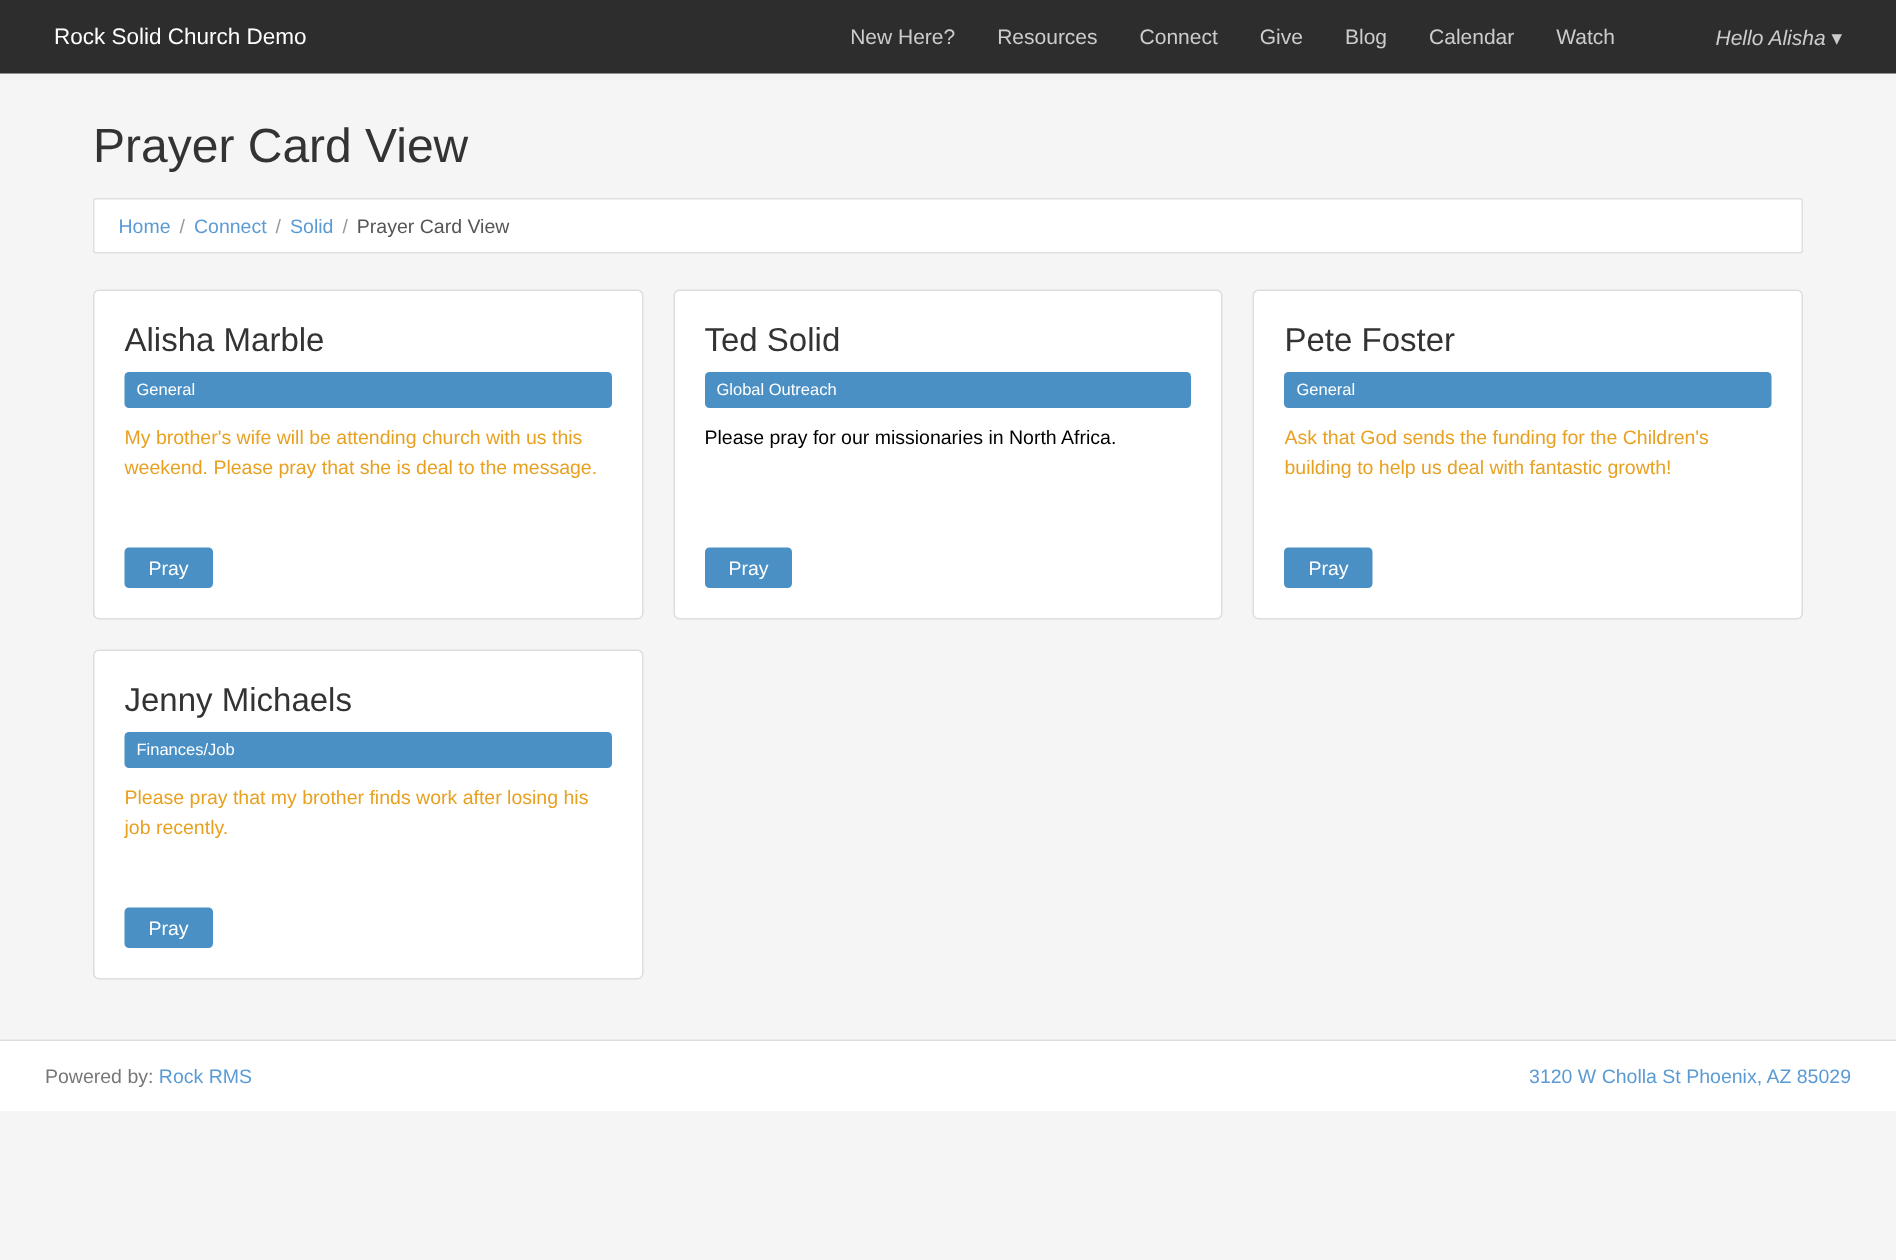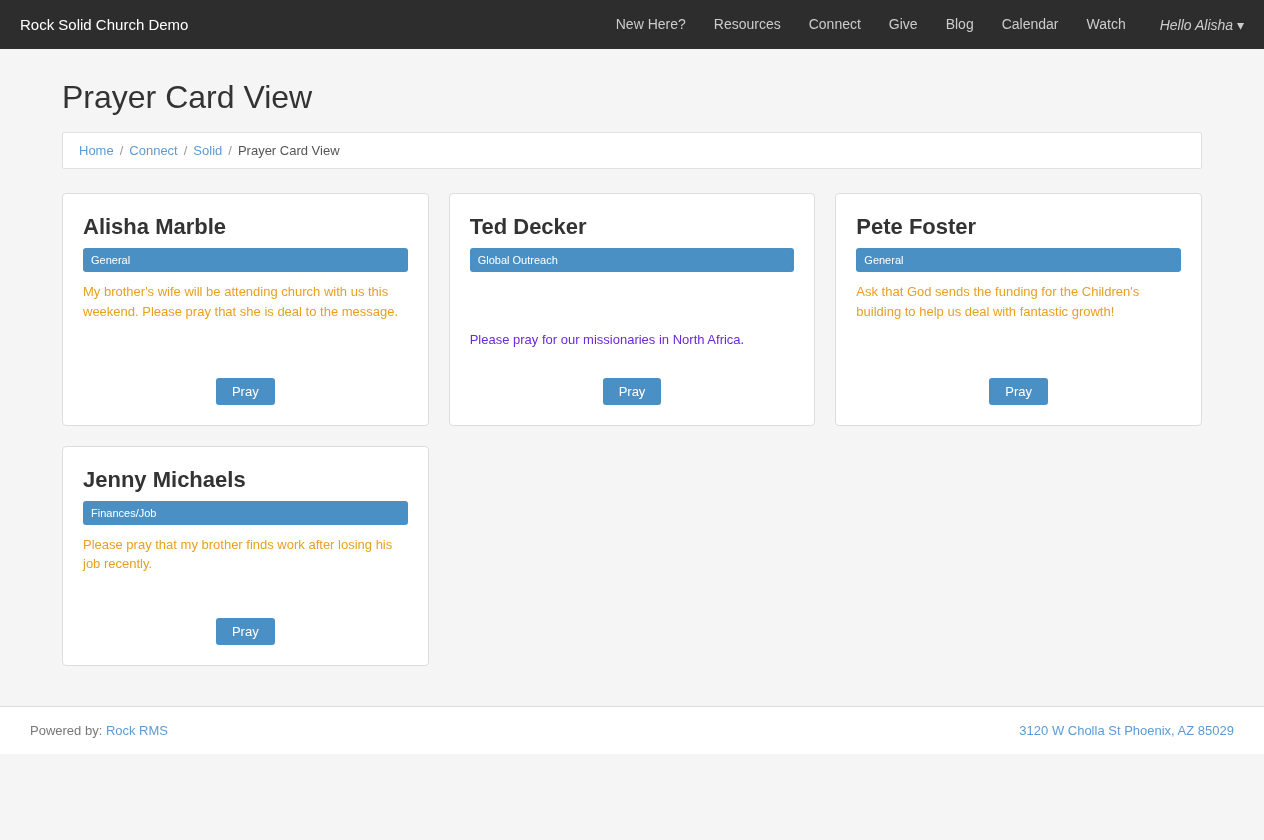--- a/index.html
+++ b/index.html
@@ -4,23 +4,24 @@
   <style>
     * { box-sizing: border-box; margin: 0; padding: 0; }
     body { font-family: 'Segoe UI', Arial, sans-serif; background: #f5f5f5; color: #333; font-size: 14px; }
 
     
     nav {
       background: #2d2d2d;
       color: #ccc;
       display: flex;
       align-items: center;
-      padding: 0 20px;
+      padding: 0 36px;
       height: 49px;
       position: relative;
+      gap: 33px;
     }
     .nav-brand {
       color: #fff;
       font-size: 15px;
       font-weight: 400;
       margin-right: auto;
     }
     .nav-links {
       display: flex;
       gap: 0;
@@ -96,21 +97,21 @@
       border: 1px solid #ddd;
       border-radius: 4px;
       padding: 20px;
       display: flex;
       flex-direction: column;
       min-height: 220px;
     }
 
     .card-name {
       font-size: 22px;
-      font-weight: 700;
+      font-weight: 400;
       color: #333;
       margin-bottom: 8px;
     }
 
     .card-badge {
       display: inline-block;
       padding: 6px 8px;
       border-radius: 3px;
       font-size: 11px;
       color: #fff;
@@ -123,21 +124,21 @@
 
     .card-text {
       color: #e8b04b;
       font-size: 13px;
       line-height: 1.5;
       flex: 1;
     }
 
     .pray-btn-row {
       display: flex;
-      justify-content: center;
+      justify-content: flex-start;
       margin-top: 28px;
     }
     .pray-btn {
       background: #4a90c4;
       color: #fff;
       border: none;
       border-radius: 3px;
       padding: 6px 16px;
       font-size: 13px;
       cursor: pointer;
@@ -207,23 +208,23 @@
   <div class="cards-grid" id="cards-grid">
       <div class="prayer-card">
         <div class="card-name">Alisha Marble</div>
         <span class="card-badge badge-general">General</span>
         <p class="card-text" style="color: rgb(232, 160, 32);">My brother's wife will be attending church with us this weekend. Please pray that she is deal to the message.</p>
         <div class="pray-btn-row">
           <button class="pray-btn">Pray</button>
         </div>
       </div>
       <div class="prayer-card">
-        <div class="card-name">Ted Decker</div>
+        <div class="card-name">Ted Solid</div>
         <span class="card-badge badge-global">Global Outreach</span>
-        <p class="card-text" style="color: #6d28d9; margin-top: 48px;">Please pray for our missionaries in North Africa.</p>
+        <p class="card-text" style="color: #000000;">Please pray for our missionaries in North Africa.</p>
         <div class="pray-btn-row">
           <button class="pray-btn">Pray</button>
         </div>
       </div>
       <div class="prayer-card">
         <div class="card-name">Pete Foster</div>
         <span class="card-badge badge-general">General</span>
         <p class="card-text" style="color: rgb(232, 160, 32);">Ask that God sends the funding for the Children's building to help us deal with fantastic growth!</p>
         <div class="pray-btn-row">
           <button class="pray-btn">Pray</button>

